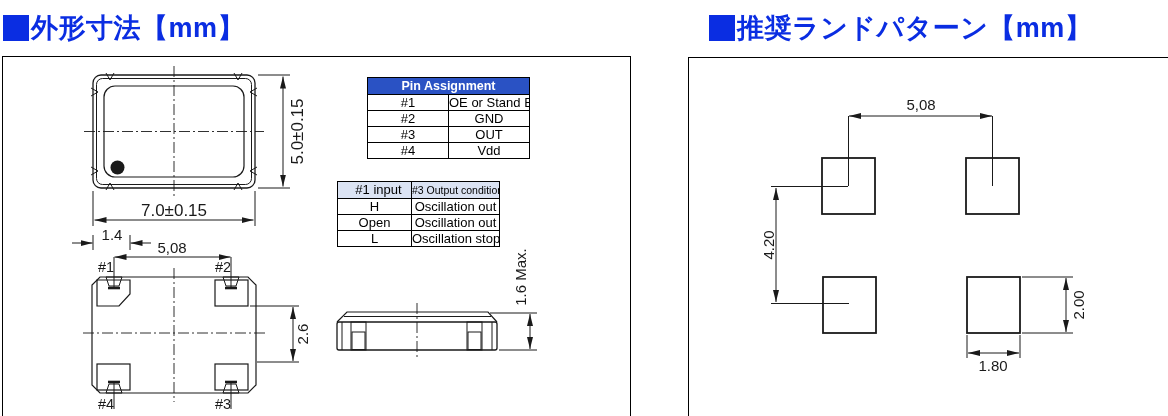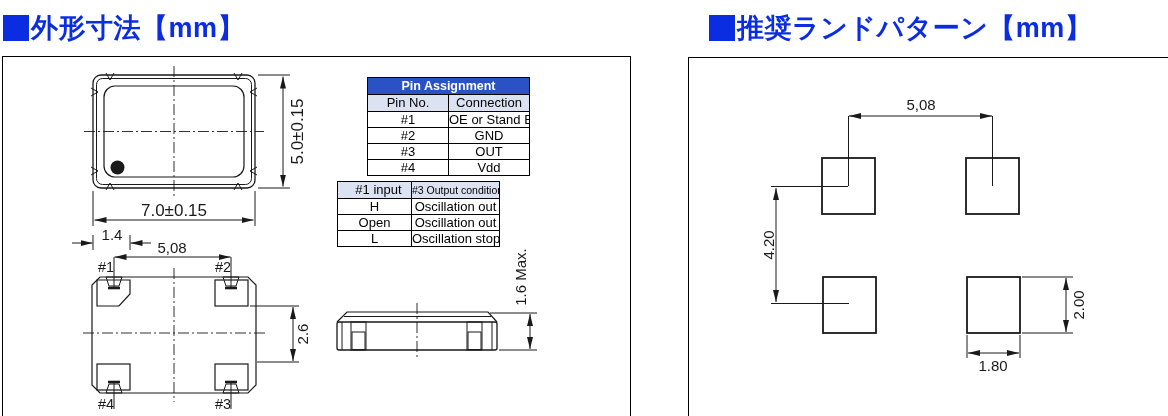--- a/index.html
+++ b/index.html
@@ -223,24 +223,20 @@
         <text class="dim15" x="993" y="371" text-anchor="middle">1.80</text>
       </g>
     </g>
   </svg>
 
   <table class="spec" id="pin-table">
     <tbody>
         <tr class="hd">
           <td colspan="2">Pin Assignment</td>
         </tr>
-    <tr class="sub">
-      <td class="c1">Pin No.</td>
-      <td>Connection</td>
-    </tr>
     <tr>
       <td>#1</td>
       <td>OE or Stand By</td>
     </tr>
     <tr>
       <td>#2</td>
       <td>GND</td>
     </tr>
     <tr>
       <td>#3</td>

